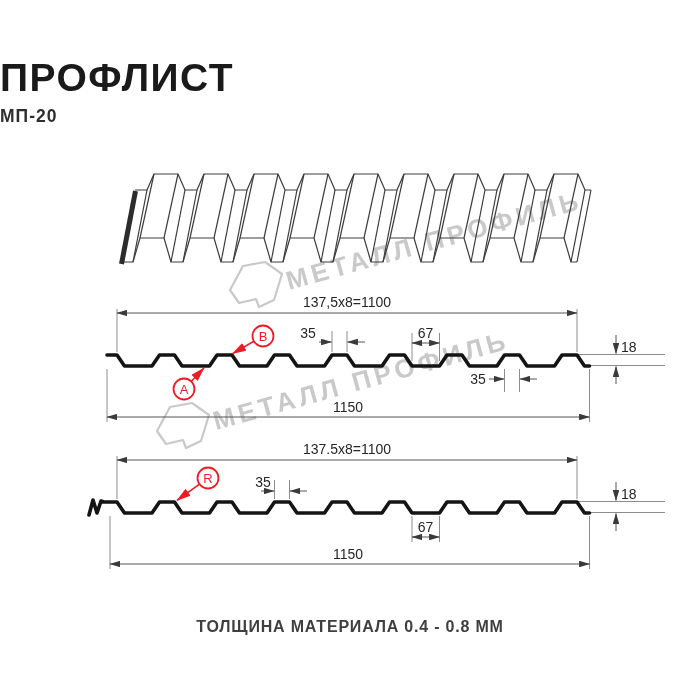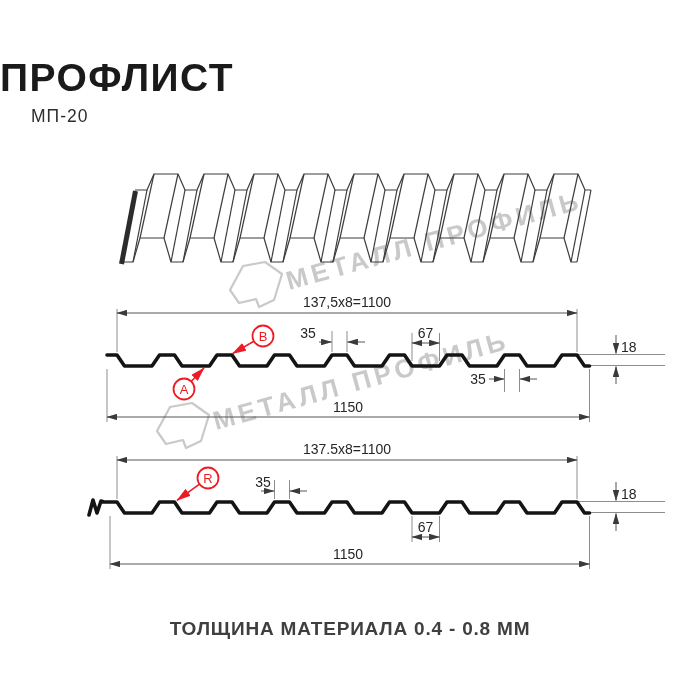--- a/index.html
+++ b/index.html
@@ -1,22 +1,22 @@
 <!DOCTYPE html>
 <html style="--accent-red: #ed1c24; --dim-line: #555555; --ext-line: #8d8d8d; --profile-line: #141414; --drawing-line: #3d3d3d; --watermark: #c9c9c9; --text-dark: #262626;"><head>
 <meta charset="utf-8">
 <style>
   html,body{margin:0;padding:0;background:#ffffff;}
   .page{position:relative;width:700px;height:700px;background:#fff;overflow:hidden;
         font-family:"Liberation Sans",sans-serif;}
   .titleblock{position:absolute;top:0;left:0;right:0;}
   .title{margin-top:56px;font-size:39px;font-weight:700;letter-spacing:1.5px;color:#1a1a1a;}
-  .subtitle{margin-top:6px;font-size:17.5px;font-weight:400;letter-spacing:1px;color:#2e2e2e;padding-left:31px;}
+  .subtitle{margin-top:6px;font-size:17.5px;font-weight:700;letter-spacing:1px;color:#2e2e2e;}
   .footer{position:absolute;top:618px;left:0;right:0;text-align:center;
-          font-size:19px;font-weight:700;letter-spacing:.8px;color:#3f3f3f;}
+          font-size:16px;font-weight:700;letter-spacing:.8px;color:#3f3f3f;}
   svg.stage{position:absolute;left:0;top:0;}
   .profile{fill:none;stroke:var(--profile-line);stroke-width:3.6;stroke-linejoin:round;stroke-linecap:round;}
   .ext{stroke:var(--ext-line);stroke-width:1;fill:none;}
   .dim{stroke:var(--dim-line);stroke-width:1;fill:none;}
   .dlabel{font-size:14px;fill:var(--text-dark);}
   .wm-text{font-size:26px;font-weight:700;letter-spacing:4px;fill:var(--watermark);}
   .wm-logo{fill:none;stroke:var(--watermark);stroke-width:2.2;stroke-linejoin:round;}
   .redline{stroke:var(--accent-red);stroke-width:1.6;fill:none;}
   .redcircle{stroke:var(--accent-red);stroke-width:1.8;fill:none;}
   .rlabel{font-size:13px;font-weight:500;fill:var(--accent-red);text-anchor:middle;}

